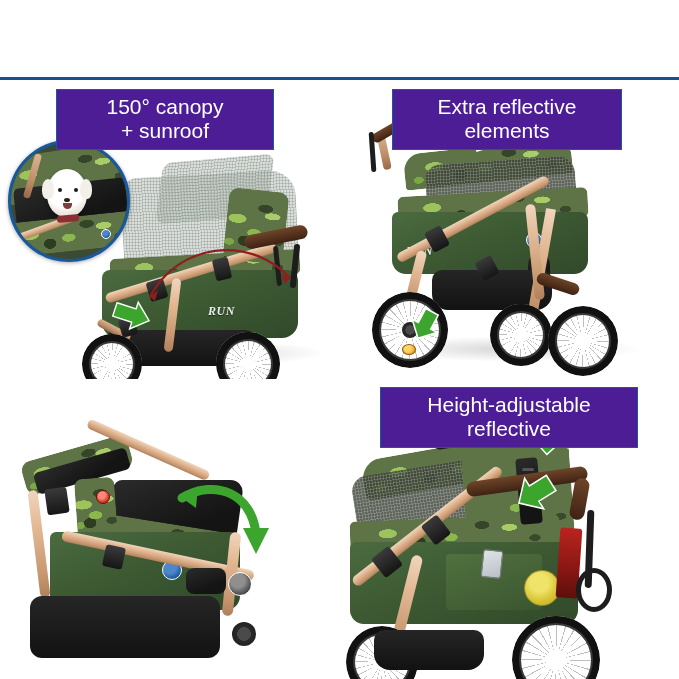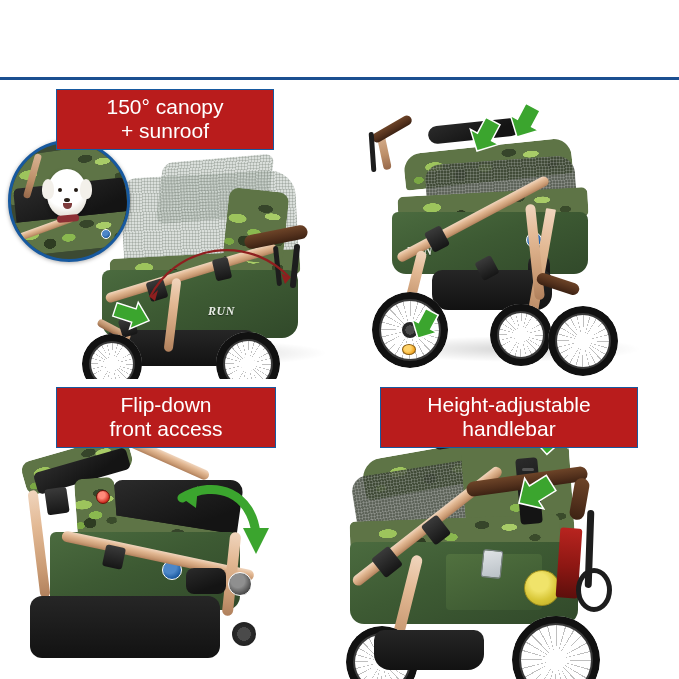--- a/index.html
+++ b/index.html
@@ -53,21 +53,21 @@
     overflow:hidden;
   }
   .cell.tl{left:0;top:0;}
   .cell.tr{left:340px;top:0;}
   .cell.bl{left:0;top:300px;}
   .cell.br{left:340px;top:300px;}
 
   
   .banner{
     position:absolute;
-    background:#b91c1c;
+    background:#4c1d95;
     border:1px solid #17599f;
     color:#ffffff;
     text-align:center;
     line-height:1.12;
     font-size:21px;
     padding:5px 12px 7px 12px;
     box-sizing:border-box;
     z-index:30;
     white-space:pre-line;
   }
@@ -377,20 +377,22 @@
 
         <svg class="svgwrap" viewBox="0 0 339 297">
           <g stroke="#ffffff" stroke-width="1.5" fill="#3ba52e">
             <polygon points="128,46 146,46 146,38 162,54 146,70 146,62 128,62" transform="rotate(118 145 54)"></polygon>
             <polygon points="168,32 186,32 186,24 202,40 186,56 186,48 168,48" transform="rotate(118 185 40)"></polygon>
             <polygon points="70,236 86,236 86,229 100,243 86,257 86,250 70,250" transform="rotate(118 85 243)"></polygon>
           </g>
         </svg>
       </div>
 
+      <div class="banner tr">Extra reflective
+elements</div>
     </div>
 
     <div class="cell bl">
       <div class="stage">
 
         <div class="camo sh" style="left:22px;top:66px;width:110px;height:34px;border-radius:10px;transform:rotate(-16deg);"></div>
         <div class="blackpart sh" style="left:34px;top:78px;width:96px;height:22px;transform:rotate(-16deg);"></div>
 
         <div class="blackpart sh" style="left:110px;top:98px;width:130px;height:62px;border-radius:8px 14px 8px 8px;transform:skewX(-8deg);"></div>
         <div class="camo sh" style="left:78px;top:140px;width:158px;height:32px;transform:rotate(9deg);"></div>
@@ -414,22 +416,20 @@
         <div class="hub sh" style="left:232px;top:240px;width:24px;height:24px;"></div>
         <div class="badge-blue sh" style="left:228px;top:190px;width:22px;height:22px;background:radial-gradient(circle at 40% 35%,#8f8f8f 0 35%,#4e4e4e 70%,#2a2a2a 100%);"></div>
 
         <svg class="svgwrap" viewBox="0 0 339 297">
           <path d="M 182 116 C 216 96 252 112 256 152" fill="none" stroke="#3ba52e" stroke-width="9" stroke-linecap="round"></path>
           <polygon points="256,172 243,146 269,146" fill="#3ba52e"></polygon>
           <polygon points="182,116 198,104 196,126" fill="#3ba52e"></polygon>
         </svg>
       </div>
 
-      <div class="banner bl">Flip-down
-front access</div>
     </div>
 
     <div class="cell br">
       <div class="stage">
 
         <div class="camo sh" style="left:22px;top:62px;width:200px;height:40px;border-radius:20px 16px 6px 6px;transform:rotate(-10deg);"></div>
         <div class="mesh sh" style="left:14px;top:84px;width:150px;height:66px;border-radius:16px 10px 8px 8px;transform:rotate(-9deg);"></div>
         <div class="camo sh" style="left:124px;top:56px;width:108px;height:116px;border-radius:14px;transform:rotate(-4deg);"></div>
         <div class="camo sh" style="left:10px;top:136px;width:210px;height:32px;transform:rotate(-2deg);"></div>
         <div class="blackpart sh" style="left:92px;top:48px;width:60px;height:16px;border-radius:9px;transform:rotate(-9deg);"></div>
@@ -463,17 +463,17 @@
 
         <svg class="svgwrap" viewBox="0 0 339 297">
           <g stroke="#ffffff" stroke-width="1.5" fill="#3ba52e">
             <polygon points="196,44 216,44 216,35 234,53 216,71 216,62 196,62" transform="rotate(-42 215 53)"></polygon>
             <polygon points="176,102 196,102 196,93 214,111 196,129 196,120 176,120" transform="rotate(148 195 111)"></polygon>
           </g>
         </svg>
       </div>
 
       <div class="banner br">Height-adjustable
-handlebar</div>
+reflective</div>
     </div>
 
   </div>
 </div>
 
 </body></html>

